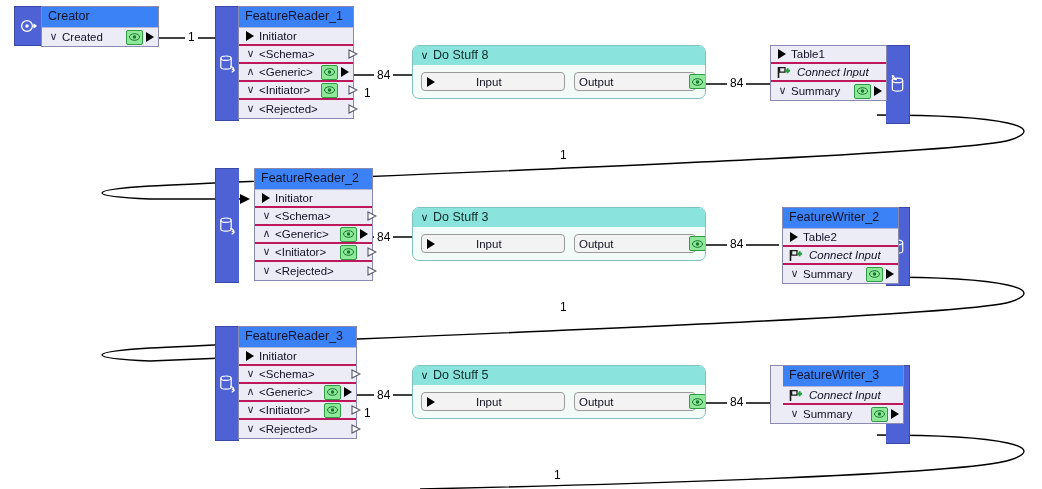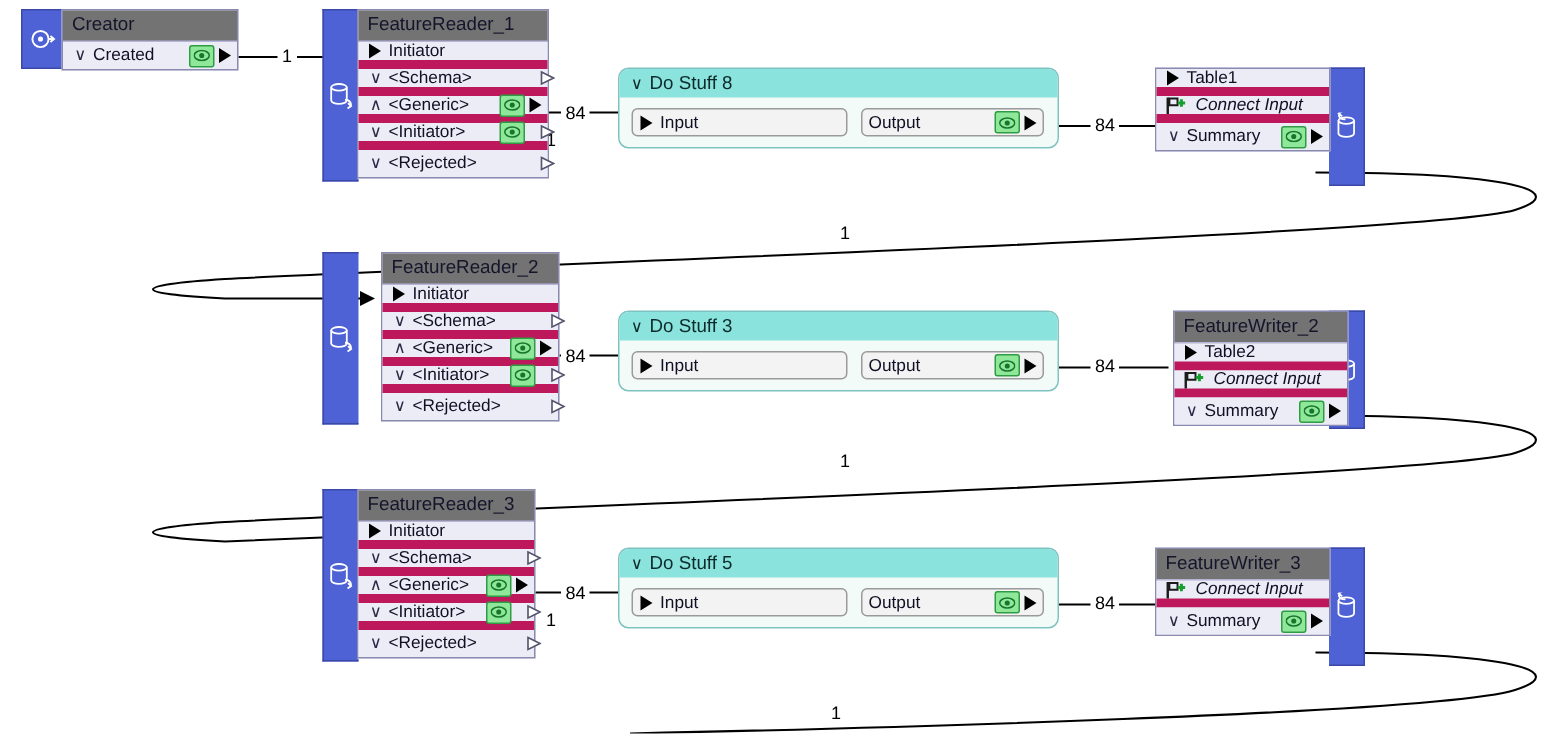--- a/index.html
+++ b/index.html
@@ -14,34 +14,34 @@
 
   
   .node{position:absolute;box-sizing:border-box;}
   .nbody{
     position:absolute;top:0;
     border:1px solid #8a8ab0;
     background:#ececf6;
     box-sizing:border-box;
   }
   .nhead{
-    background:#737373;
+    background:#3b82f6;
     font-size:12.5px;color:#14142b;
     padding:2px 6px 3px 6px;
     line-height:15px;
     white-space:nowrap;
     border-bottom:1px solid #b4b4d8;
     box-sizing:border-box;
   }
   .nrow{
     position:relative;
     height:18px;line-height:18px;
     font-size:11.5px;color:#101024;
     padding-left:6px;padding-right:4px;
-    border-bottom:6px solid #be185d;
+    border-bottom:2px solid #be185d;
     background:#ececf7;
     white-space:nowrap;
     box-sizing:border-box;
     display:flex;align-items:center;
   }
   .nrow:last-child{border-bottom:none;}
   .rowlab{flex:0 0 auto;}
   .rowlab.ital{font-style:italic;}
   .spacer{flex:1 1 auto;}
 
@@ -112,20 +112,21 @@
   .port{
     box-sizing:border-box;
     height:19px;
     border:1px solid #9a9a9a;
     border-radius:4px;
     background:#f3f3f3;
     display:flex;align-items:center;
     padding:0 4px;
     font-size:11.5px;color:#101024;
     white-space:nowrap;
+    gap:36px;
   }
 
   
   .creator-icon{
     position:absolute;left:0;top:0;width:28px;
     background:#4e62d6;border:1px solid #3a49a8;border-right:none;
     box-sizing:border-box;display:flex;align-items:center;justify-content:center;
   }
 
   
@@ -219,21 +220,21 @@
   </div>
 
   <div class="node" style="left:215px;top:6px;width:142px;">
     <div class="sidebar left" style="height:115px;">
       <svg width="17" height="20" viewBox="0 0 17 20">
         <ellipse cx="7" cy="4.2" rx="5.2" ry="2.2" fill="none" stroke="#fff" stroke-width="1.2"></ellipse>
         <path d="M1.8 4.2 V13 a5.2 2.2 0 0 0 10.4 0 V4.2" fill="none" stroke="#fff" stroke-width="1.2"></path>
         <path d="M11 12.5 q4 0 4 4 M13 14.8 l2 1.9 -2.3 1.6" fill="none" stroke="#fff" stroke-width="1.2"></path>
       </svg>
     </div>
-    <div class="nbody" style="left:23px;width:128px;">
+    <div class="nbody" style="left:23px;width:116px;">
       <div class="nhead">FeatureReader_1</div>
       <div class="nrow">
         <span class="tri pre"></span>
         <span class="rowlab">Initiator</span>
       </div>
       <div class="nrow">
         <span class="chev">∨</span>
         <span class="rowlab">&lt;Schema&gt;</span>
         <span class="spacer"></span>
         <span class="tri-o">
@@ -563,21 +564,21 @@
   </div>
 
   <div class="node" style="left:770px;top:365px;width:140px;">
     <div class="sidebar right" style="height:79px;">
       <svg width="17" height="20" viewBox="0 0 17 20">
         <ellipse cx="8.5" cy="5.4" rx="5.2" ry="2.2" fill="none" stroke="#fff" stroke-width="1.2"></ellipse>
         <path d="M3.3 5.4 V14 a5.2 2.2 0 0 0 10.4 0 V5.4" fill="none" stroke="#fff" stroke-width="1.2"></path>
         <path d="M8 4.6 q-4.5 0 -4.5 -3.2 M5.8 2.6 l-2.3 -2 2.3 -1.4" fill="none" stroke="#fff" stroke-width="1.2"></path>
       </svg>
     </div>
-    <div class="nbody" style="left:0;width:117px;">
+    <div class="nbody" style="left:0;width:134px;padding-left:12px;">
       <div class="nhead">FeatureWriter_3</div>
       <div class="nrow">
         <span class="flag">
           <svg width="15" height="13" viewBox="0 0 15 13">
             <path d="M1.5 1 V12" stroke="#1b1b1b" stroke-width="1.6"></path>
             <path d="M2.6 1.6 h5.4 v4.6 h-5.4 z" fill="none" stroke="#1b1b1b" stroke-width="1.3"></path>
             <path d="M10.6 2.2 v5 M8.1 4.7 h5" stroke="#17a030" stroke-width="2"></path>
           </svg>
         </span>
         <span class="rowlab ital">Connect Input</span>

